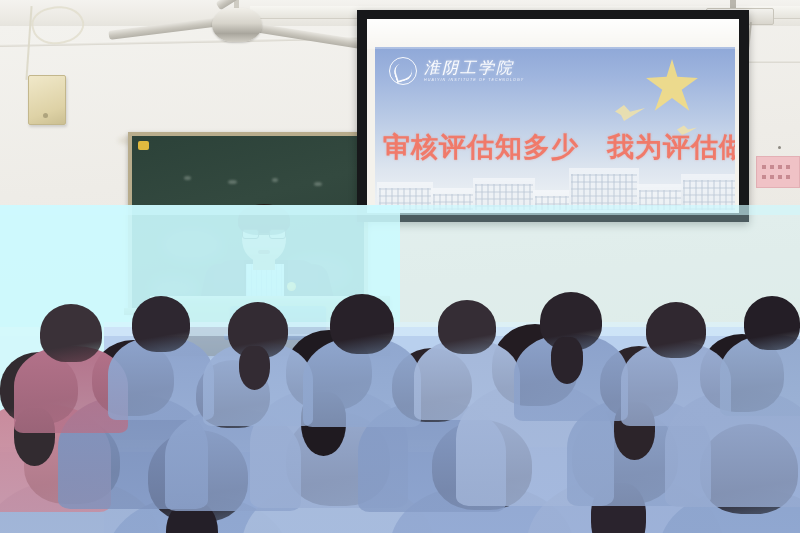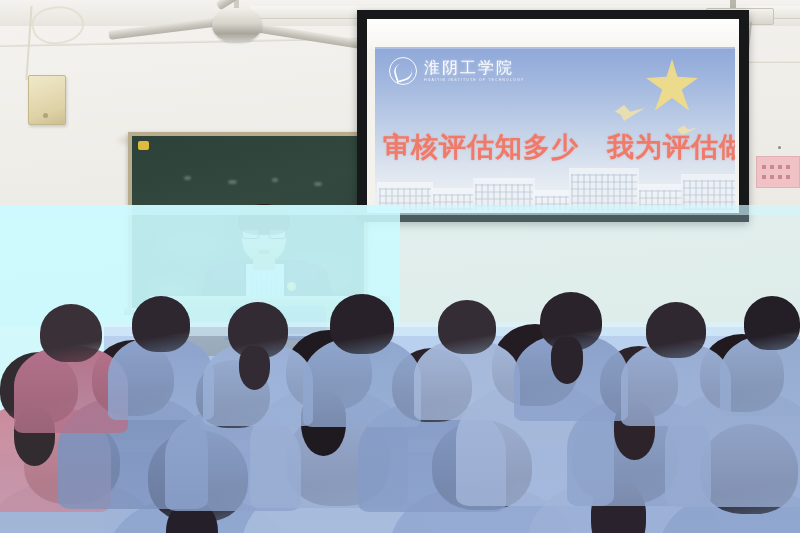--- a/index.html
+++ b/index.html
@@ -228,21 +228,21 @@
   .bldg::after {
     content: "";
     position: absolute; left: 2px; right: 2px; top: 5px; bottom: 3px;
     background-image:
       repeating-linear-gradient(90deg, rgba(150,168,190,0.45) 0 2px, rgba(0,0,0,0) 2px 6px),
       repeating-linear-gradient(180deg, rgba(150,168,190,0.40) 0 2px, rgba(0,0,0,0) 2px 7px);
   }
   
   .slide-logo {
     position: absolute; left: 14px; top: 10px;
-    display: flex; align-items: center; gap: 7px;
+    display: flex; align-items: center; gap: 7px; font-style: italic;
   }
   .logo-mark {
     width: 26px; height: 26px; border-radius: 50%;
     border: 1.6px solid rgba(255,255,255,0.92);
     position: relative;
     flex: 0 0 auto;
   }
   .logo-mark::before {
     content: "";
     position: absolute; left: 4px; top: 5px; width: 16px; height: 16px;

